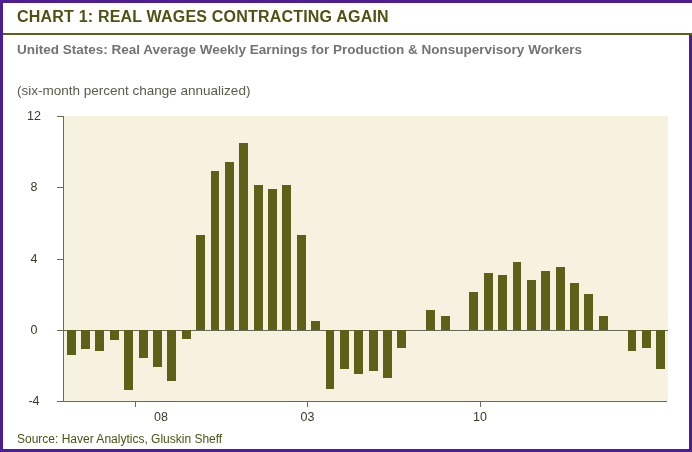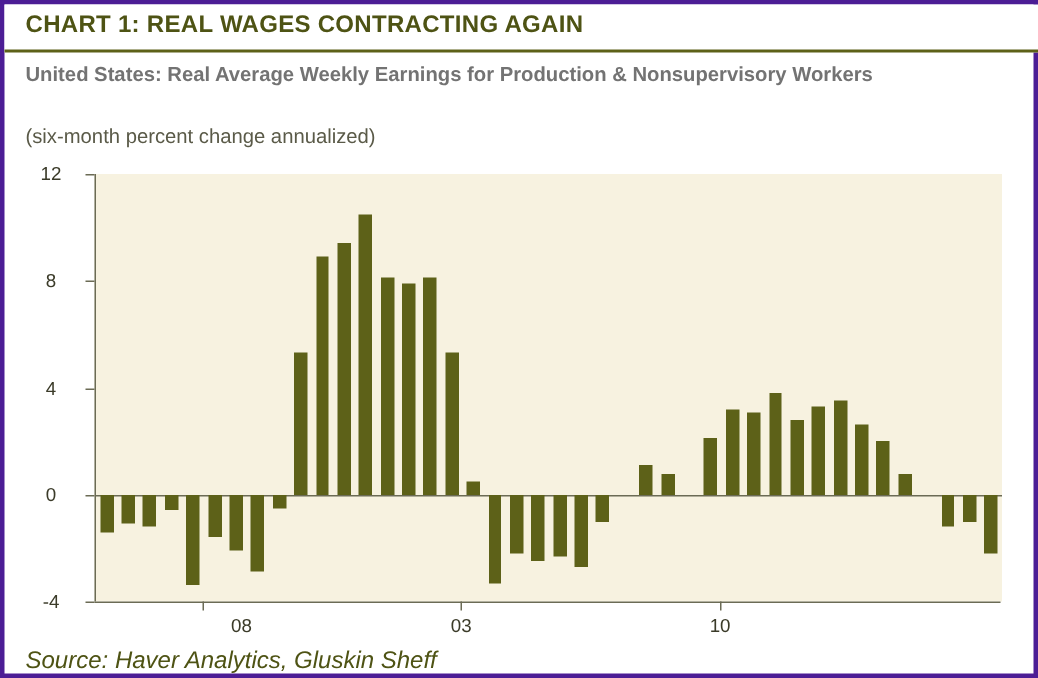--- a/index.html
+++ b/index.html
@@ -120,22 +120,21 @@
     top: 407px;
     font-size: 12.5px;
     color: #3b3b29;
     transform: translateX(-50%);
     white-space: nowrap;
   }
   #source {
     position: absolute;
     left: 14px;
     top: 429px;
-    font-size: 16px;
-    font-style: italic;
+    font-size: 12px;
     color: #4e5314;
   }
 </style>
 </head>
 <body>
 
 <div id="frame">
 
   <div id="title-bar">
     <div id="chart-title">CHART 1: REAL WAGES CONTRACTING AGAIN</div>

